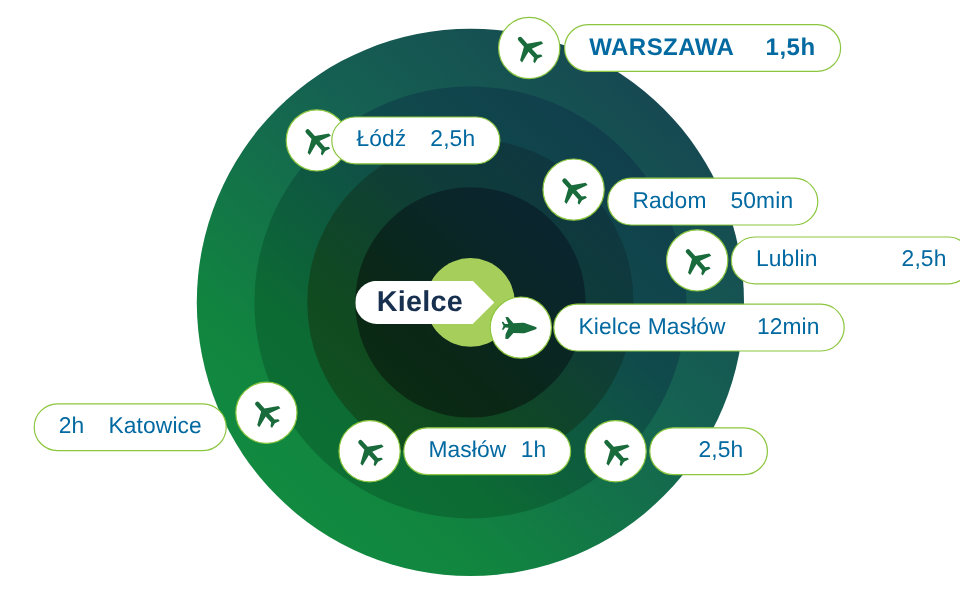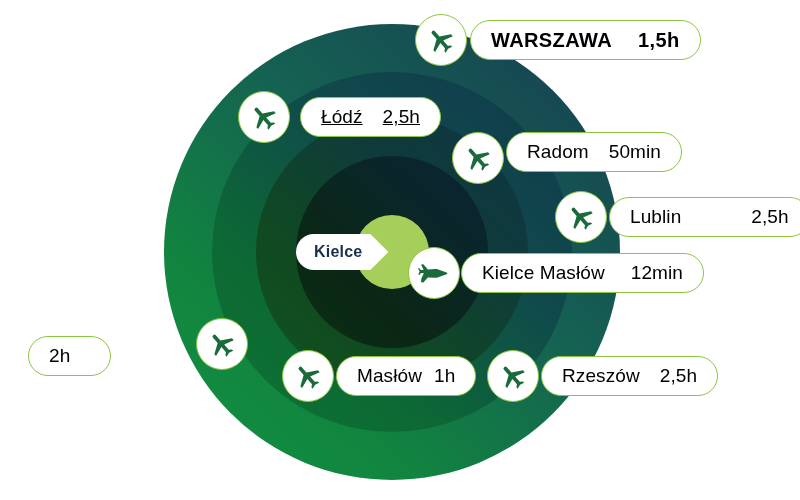--- a/index.html
+++ b/index.html
@@ -36,21 +36,21 @@
   .pill {
     position: absolute;
     display: flex;
     align-items: center;
     box-sizing: border-box;
     height: 40px;
     background: #ffffff;
     border: 1.6px solid #8CC63F;
     border-radius: 20px;
     padding: 0 20px;
-    color: #000000;
+    color: #0369a1;
     font-size: 19px;
     letter-spacing: 0.1px;
     white-space: nowrap;
   }
   .pill .city { font-weight: 400; }
   .pill .time { font-weight: 400; }
   .pill.bold .city,
   .pill.bold .time {
     font-weight: bold;
     font-size: 20px;
@@ -77,21 +77,21 @@
 
   
   #kielce-marker {
     position: absolute;
     display: flex;
     align-items: center;
     box-sizing: border-box;
     height: 36px;
     background: #ffffff;
     color: #18304F;
-    font-size: 16px;
+    font-size: 24px;
     font-weight: bold;
     letter-spacing: 0.2px;
     white-space: nowrap;
     padding: 0 26px 0 18px;
     border-radius: 18px 0 0 18px;
     -webkit-clip-path: polygon(0 0, calc(100% - 18px) 0, 100% 50%, calc(100% - 18px) 100%, 0 100%);
     clip-path: polygon(0 0, calc(100% - 18px) 0, 100% 50%, calc(100% - 18px) 100%, 0 100%);
   }
 </style>
 </head>
@@ -129,34 +129,34 @@
     <span class="time">1,5h</span>
   </div>
 
   <div class="icon-bubble" style="left:238px; top:91px;">
     <svg width="30" height="30" viewBox="0 0 24 24">
       <g transform="rotate(-42 12 12)">
         <path fill="#1A6B3C" d="M21 16v-2l-8-5V3.5A1.5 1.5 0 0 0 11.5 2 1.5 1.5 0 0 0 10 3.5V9l-8 5v2l8-2.5V19l-2 1.5V22l3.5-1 3.5 1v-1.5L13 19v-5.5z"></path>
       </g>
     </svg>
   </div>
-  <div class="pill" style="left:300px; top:97px;text-decoration:underline;">
+  <div class="pill" style="left:276px; top:97px;">
     <span class="city">Łódź</span>
     <span class="gap-md"></span>
     <span class="time">2,5h</span>
   </div>
 
   <div class="icon-bubble" style="left:452px; top:132px;">
     <svg width="30" height="30" viewBox="0 0 24 24">
       <g transform="rotate(-42 12 12)">
         <path fill="#1A6B3C" d="M21 16v-2l-8-5V3.5A1.5 1.5 0 0 0 11.5 2 1.5 1.5 0 0 0 10 3.5V9l-8 5v2l8-2.5V19l-2 1.5V22l3.5-1 3.5 1v-1.5L13 19v-5.5z"></path>
       </g>
     </svg>
   </div>
-  <div class="pill" style="left:506px; top:132px;justify-content:space-between;">
+  <div class="pill" style="left:506px; top:148px;justify-content:space-between;">
     <span class="city">Radom</span>
     <span class="gap-md"></span>
     <span class="time">50min</span>
   </div>
 
   <div class="icon-bubble" style="left:555px; top:191px;">
     <svg width="30" height="30" viewBox="0 0 24 24">
       <g transform="rotate(-42 12 12)">
         <path fill="#1A6B3C" d="M21 16v-2l-8-5V3.5A1.5 1.5 0 0 0 11.5 2 1.5 1.5 0 0 0 10 3.5V9l-8 5v2l8-2.5V19l-2 1.5V22l3.5-1 3.5 1v-1.5L13 19v-5.5z"></path>
       </g>
@@ -175,20 +175,21 @@
   </div>
   <div class="pill" style="left:461px; top:253px;">
     <span class="city">Kielce Masłów</span>
     <span class="gap-lg"></span>
     <span class="time">12min</span>
   </div>
 
   <div class="pill" style="left:28px; top:324px;margin-top:12px;">
     <span class="time">2h</span>
     <span class="gap-md"></span>
+    <span class="city">Katowice</span>
   </div>
   <div class="icon-bubble" style="left:196px; top:318px;">
     <svg width="30" height="30" viewBox="0 0 24 24">
       <g transform="rotate(-42 12 12)">
         <path fill="#1A6B3C" d="M21 16v-2l-8-5V3.5A1.5 1.5 0 0 0 11.5 2 1.5 1.5 0 0 0 10 3.5V9l-8 5v2l8-2.5V19l-2 1.5V22l3.5-1 3.5 1v-1.5L13 19v-5.5z"></path>
       </g>
     </svg>
   </div>
 
   <div class="icon-bubble" style="left:282px; top:350px;">
@@ -205,18 +206,17 @@
   </div>
 
   <div class="icon-bubble" style="left:487px; top:350px;">
     <svg width="30" height="30" viewBox="0 0 24 24">
       <g transform="rotate(-42 12 12)">
         <path fill="#1A6B3C" d="M21 16v-2l-8-5V3.5A1.5 1.5 0 0 0 11.5 2 1.5 1.5 0 0 0 10 3.5V9l-8 5v2l8-2.5V19l-2 1.5V22l3.5-1 3.5 1v-1.5L13 19v-5.5z"></path>
       </g>
     </svg>
   </div>
   <div class="pill" style="left:541px; top:356px;">
-    <span class="city">Rzeszów</span>
     <span class="gap-md"></span>
     <span class="time">2,5h</span>
   </div>
 
 </div>
 
 </body></html>

